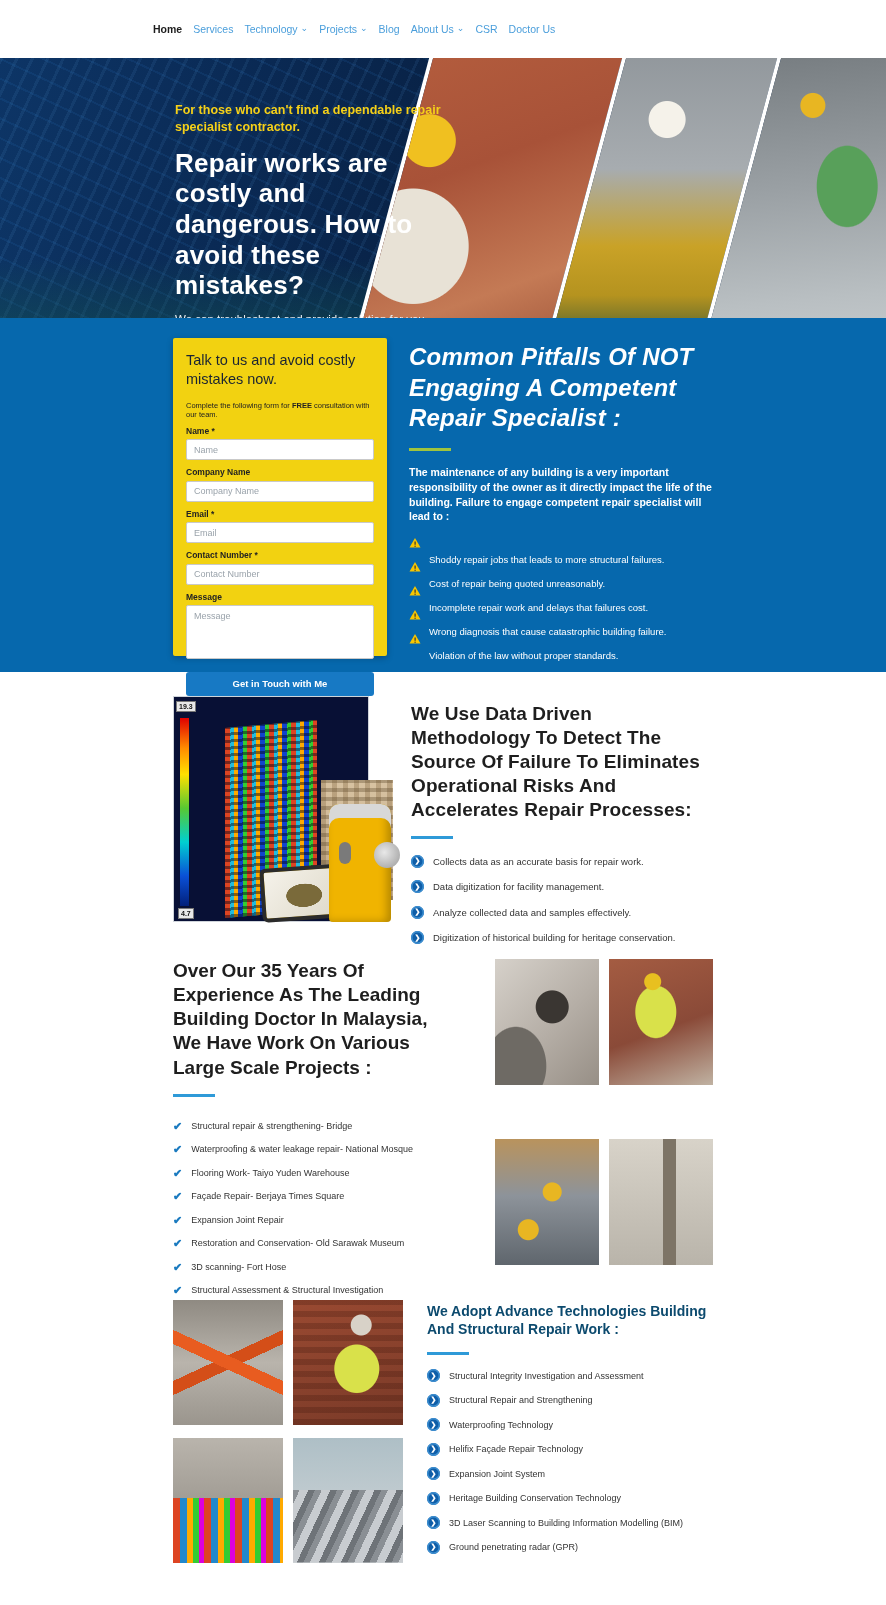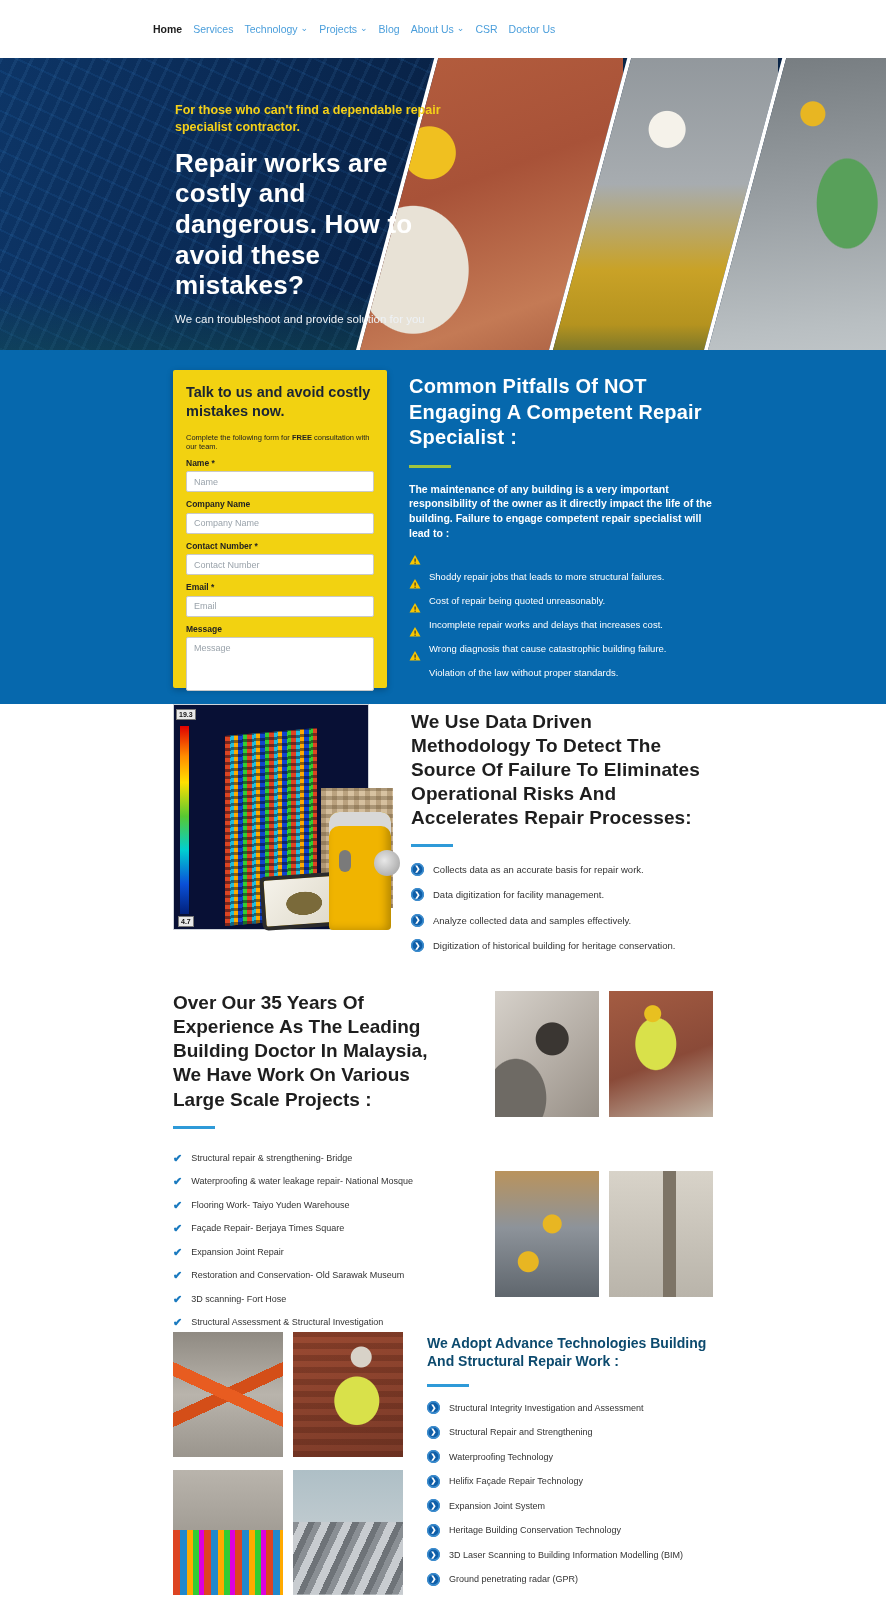--- a/index.html
+++ b/index.html
@@ -17,21 +17,21 @@
   .logo-badge { font-size:4.5px; color:#8a2020; letter-spacing:.2px; margin-top:1px; white-space:nowrap; }
   .logo-title { font-size:10px; font-weight:bold; color:#1c1c1c; letter-spacing:.1px; }
   .logo-tagline { font-size:5.5px; color:#555; margin-top:2px; letter-spacing:.2px; }
   .logo-since { font-size:5.5px; color:#555; letter-spacing:.2px; }
   .nav { display:flex; align-items:center; gap:11px; }
   .nav a { font-size:10.5px; color:#4a9edb; text-decoration:none; white-space:nowrap; cursor:pointer; }
   .nav a.active { color:#1d1d1d; font-weight:bold; }
   .nav a.dd::after { content:"\2304"; font-size:9px; margin-left:3px; position:relative; top:-2px; color:#4a9edb; }
 
   
-  .hero { height:292px; position:relative; background:#0a2547; overflow:hidden; }
+  .hero { height:260px; position:relative; background:#0a2547; overflow:hidden; }
   .hero-left { position:absolute; inset:0; width:56%;
     background:
       repeating-linear-gradient(115deg, rgba(90,160,220,.10) 0 3px, transparent 3px 14px),
       repeating-linear-gradient(25deg, rgba(40,120,200,.12) 0 2px, transparent 2px 18px),
       linear-gradient(100deg, #0d3566 0%, #0a2a55 45%, #081f40 100%); }
   .hero-left::after { content:""; position:absolute; left:0; bottom:0; width:100%; height:60px;
     background:linear-gradient(180deg, transparent, rgba(20,90,80,.35)); }
   .hero-photos { position:absolute; top:0; bottom:0; left:44%; right:-40px; display:flex; }
   .hp { height:120%; margin-top:-10px; transform:skewX(-15deg); overflow:hidden; border-left:4px solid #fff; position:relative; }
   .hp .fill { position:absolute; inset:-20px -40px; transform:skewX(15deg); }
@@ -49,45 +49,45 @@
   .hero-content { position:absolute; left:175px; top:44px; width:275px; z-index:3; }
   .hero-kicker { color:#f5d018; font-size:12.5px; font-weight:bold; line-height:1.35; }
   .hero-title { color:#fff; font-size:26px; font-weight:bold; line-height:1.18; margin-top:12px; letter-spacing:.2px; }
   .hero-sub { color:#eef2f6; font-size:11.5px; margin-top:12px; }
 
   
   .consult { height:354px; background:#0668ad; }
   .cwrap { width:540px; margin:0 auto; display:flex; gap:22px; padding-top:20px; }
   .form-card { width:214px; flex:none; background:#f2d211; border-radius:2px; padding:13px 13px 15px;
     box-shadow:0 2px 6px rgba(0,0,0,.25); height:318px; }
-  .form-title { font-size:14.5px; font-weight:bold; color:#1a2433; line-height:1.3; }
+  .form-title { font-size:14.5px; font-weight:normal; color:#1a2433; line-height:1.3; }
   .form-intro { font-size:7.5px; color:#222; margin-top:12px; }
   .form-intro b { font-weight:bold; }
   .fgroup { margin-top:7px; }
   .flabel { font-size:8.5px; font-weight:bold; color:#222; margin-bottom:3px; }
   .finput { width:100%; height:21px; border:1px solid #c9c9c9; border-radius:2px; background:#fff;
     font-size:9px; padding:0 7px; color:#333; font-family:"Liberation Sans", sans-serif; }
   .finput::placeholder, .ftext::placeholder { color:#9aa3ab; }
   .ftext { width:100%; height:54px; border:1px solid #c9c9c9; border-radius:2px; background:#fff;
     font-size:9px; padding:5px 7px; color:#333; resize:none; font-family:"Liberation Sans", sans-serif; }
   .fsubmit { width:100%; height:24px; margin-top:9px; background:#1779c4; border:none; border-radius:3px;
     color:#fff; font-size:9.5px; font-weight:bold; cursor:pointer; font-family:"Liberation Sans", sans-serif; }
   .pitfalls { flex:1; color:#fff; padding-top:4px; }
-  .pit-title { font-size:20px; font-weight:bold; line-height:1.28; letter-spacing:.2px; }
+  .pit-title { font-size:24px; font-weight:bold; line-height:1.28; letter-spacing:.2px;font-style:italic; }
   .divider { width:42px; height:3px; margin-top:14px; }
   .divider.green { background:#a0c43e; }
   .divider.blue { background:#2e9ad8; }
   .pit-intro { font-size:10.5px; font-weight:bold; line-height:1.4; margin-top:14px; }
   .pit-list { list-style:none; margin-top:14px; }
   .pit-list li { display:flex; align-items:flex-start; gap:8px; margin-bottom:13px; font-size:9.5px; }
   .pit-list li span.txt { position:relative; top:16px; }
 
   
   .data-driven { height:263px; background:#fff; }
-  .dwrap { width:540px; margin:0 auto; display:flex; gap:12px; padding-top:0; }
+  .dwrap { width:540px; margin:0 auto; display:flex; gap:12px; padding-top:24px; }
   .thermal { width:226px; height:226px; flex:none; position:relative; background:#fff; }
   .t-sky { position:absolute; left:0; top:0; width:196px; height:226px; background:linear-gradient(180deg,#060a2e 0%,#0a1240 55%,#123; ); background:#081035; border:1px solid #cfd4da; }
   .t-scale { position:absolute; left:7px; top:22px; width:9px; height:188px;
     background:linear-gradient(180deg,#e00000 0%,#ff8c00 16%,#ffe000 30%,#58c832 48%,#00cfd0 66%,#0a50d8 84%,#02207a 100%); }
   .t-max { position:absolute; left:3px; top:5px; background:#e8e8e8; border:1px solid #777; color:#111;
     font-size:7px; padding:1px 2px; font-weight:bold; }
   .t-min { position:absolute; left:5px; bottom:3px; background:#e8e8e8; border:1px solid #777; color:#111;
     font-size:7px; padding:1px 2px; font-weight:bold; }
   .t-building { position:absolute; left:52px; top:28px; width:92px; height:190px; transform:skewY(-5deg);
     background:
@@ -213,26 +213,26 @@
       <div class="form-intro"><span>Complete the following form for </span><b>FREE</b><span> consultation with our team.</span></div>
       <div class="fgroup">
         <div class="flabel">Name *</div>
         <input class="finput" placeholder="Name" style="">
       </div>
       <div class="fgroup">
         <div class="flabel">Company Name</div>
         <input class="finput" placeholder="Company Name" style="">
       </div>
       <div class="fgroup">
+        <div class="flabel">Email *</div>
+        <input class="finput" placeholder="Email" style="">
+      </div>
+      <div class="fgroup">
         <div class="flabel">Contact Number *</div>
         <input class="finput" placeholder="Contact Number" style="">
-      </div>
-      <div class="fgroup">
-        <div class="flabel">Email *</div>
-        <input class="finput" placeholder="Email" style="">
       </div>
       <div class="fgroup">
         <div class="flabel">Message</div>
         <textarea class="ftext" placeholder="Message" style=""></textarea>
       </div>
       <button class="fsubmit">Get in Touch with Me</button>
     </div>
     <div class="pitfalls">
       <div class="pit-title">Common Pitfalls Of NOT Engaging A Competent Repair Specialist :</div>
       <div class="divider green"></div>
@@ -253,21 +253,21 @@
               <rect x="11" y="17.3" width="2.4" height="2.4" fill="#333"></rect>
             </svg>
             <span class="txt">Cost of repair being quoted unreasonably.</span>
           </li>
         <li>
             <svg class="warn-svg" width="12" height="12" viewBox="0 0 24 24">
               <path d="M12 2 L23 21 H1 Z" fill="#f7c600"></path>
               <rect x="11" y="9" width="2.4" height="6.5" fill="#333"></rect>
               <rect x="11" y="17.3" width="2.4" height="2.4" fill="#333"></rect>
             </svg>
-            <span class="txt">Incomplete repair works and delays that increases cost.</span>
+            <span class="txt">Incomplete repair work and delays that failures cost.</span>
           </li>
         <li>
             <svg class="warn-svg" width="12" height="12" viewBox="0 0 24 24">
               <path d="M12 2 L23 21 H1 Z" fill="#f7c600"></path>
               <rect x="11" y="9" width="2.4" height="6.5" fill="#333"></rect>
               <rect x="11" y="17.3" width="2.4" height="2.4" fill="#333"></rect>
             </svg>
             <span class="txt">Wrong diagnosis that cause catastrophic building failure.</span>
           </li>
         <li>

